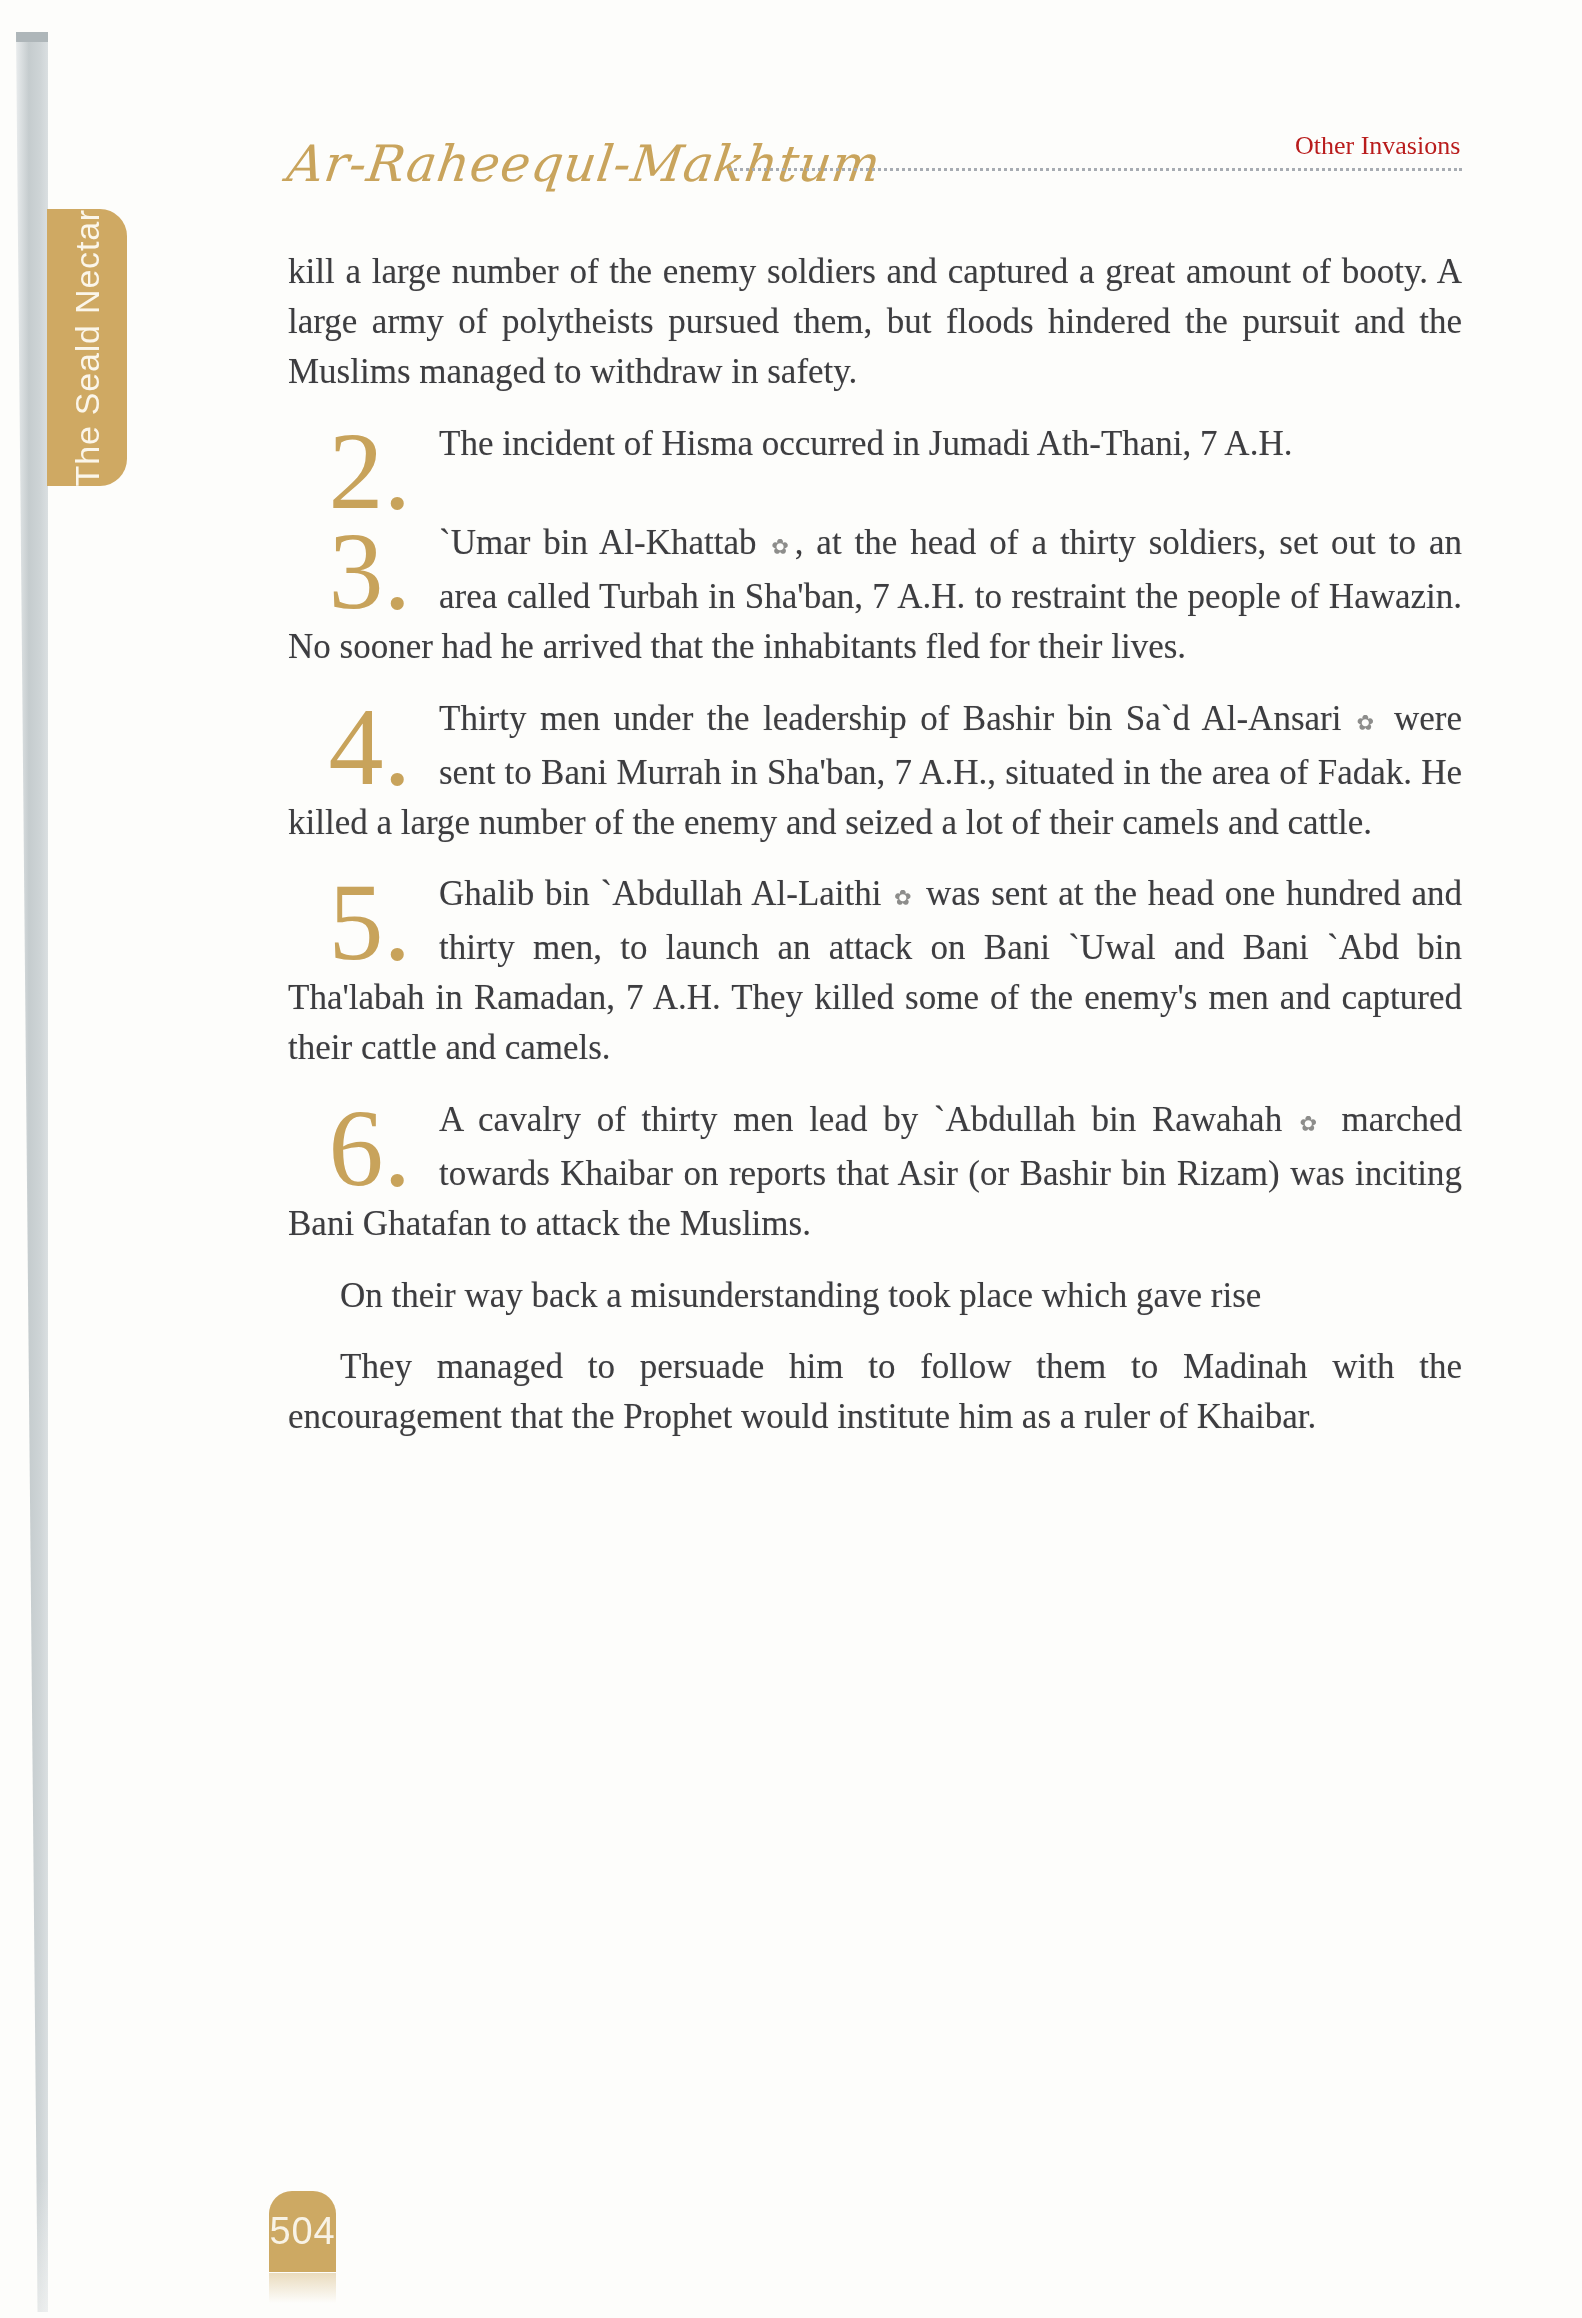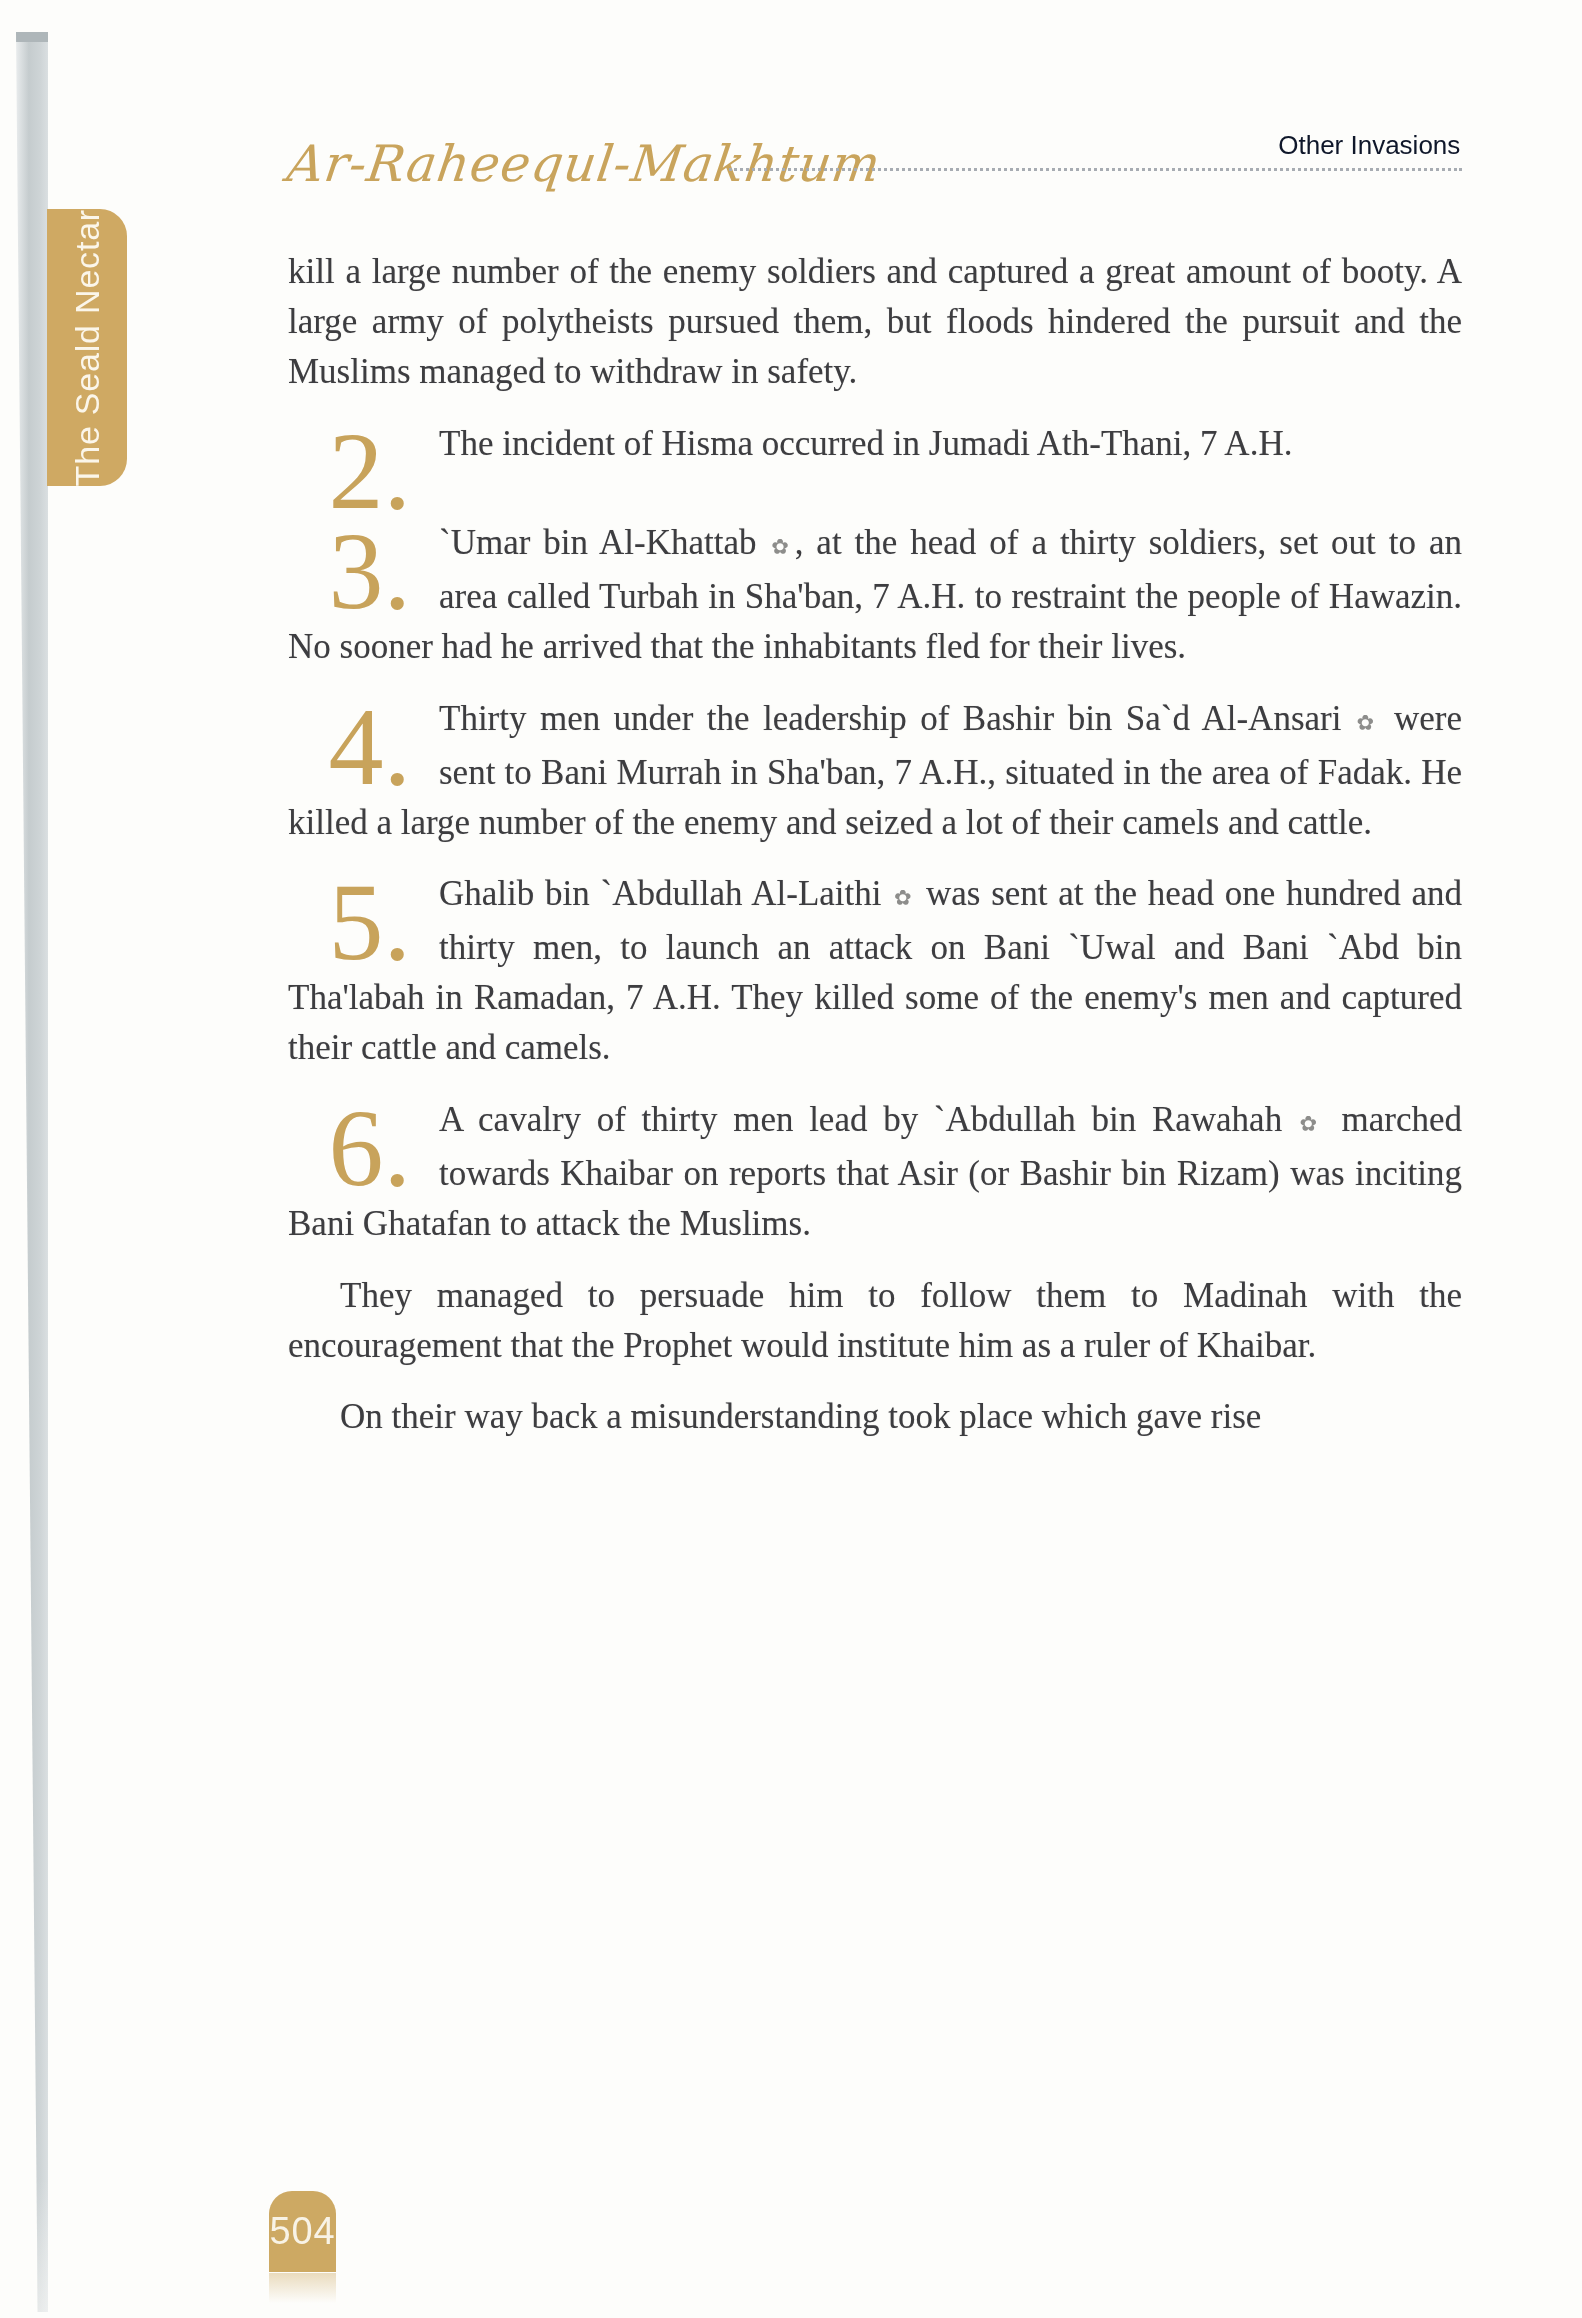--- a/index.html
+++ b/index.html
@@ -54,23 +54,23 @@
     transform:skewX(-8deg);
     letter-spacing:0.8px;
     white-space:nowrap;
   }
   .dotline {
     position:absolute; left:441px; right:0; bottom:33px;
     border-bottom:3.3px dotted #a7acb2;
   }
   .section-title {
     position:absolute; right:1.7px; bottom:43px;
-    font-family:Liberation Sans, sans-serif;
+    font-family:Liberation Serif, serif;
     font-size:26px;
-    color:#0f172a;
+    color:#b91c1c;
     white-space:nowrap;
   }
 
   
   .body-text {
     position:absolute; left:288px; top:223px; width:1174px;
     font-size:35px; line-height:50px;
     color:#3d3d40;
     text-align:justify;
     text-shadow:0 0 0.8px rgba(70,70,70,.35);
@@ -128,20 +128,20 @@
   <span class="section-title">Other Invasions</span>
 </div>
 
 <div class="body-text">
     <div class="para">kill a large number of the enemy soldiers and captured a great amount of booty. A large army of polytheists pursued them, but floods hindered the pursuit and the Muslims managed to withdraw in safety.</div>
     <div class="para numbered"><span class="dropnum">2.</span>The incident of Hisma occurred in Jumadi Ath-Thani, 7 A.H.</div>
     <div class="para numbered"><span class="dropnum">3.</span>`Umar bin Al-Khattab <span class="honorific">✿</span>, at the head of a thirty soldiers, set out to an area called Turbah in Sha'ban, 7 A.H. to restraint the people of Hawazin. No sooner had he arrived that the inhabitants fled for their lives.</div>
     <div class="para numbered"><span class="dropnum">4.</span>Thirty men under the leadership of Bashir bin Sa`d Al-Ansari <span class="honorific">✿</span> were sent to Bani Murrah in Sha'ban, 7 A.H., situated in the area of Fadak. He killed a large number of the enemy and seized a lot of their camels and cattle.</div>
     <div class="para numbered"><span class="dropnum">5.</span>Ghalib bin `Abdullah Al-Laithi <span class="honorific">✿</span> was sent at the head one hundred and thirty men, to launch an attack on Bani `Uwal and Bani `Abd bin Tha'labah in Ramadan, 7 A.H. They killed some of the enemy's men and captured their cattle and camels.</div>
     <div class="para numbered"><span class="dropnum">6.</span>A cavalry of thirty men lead by `Abdullah bin Rawahah <span class="honorific">✿</span> marched towards Khaibar on reports that Asir (or Bashir bin Rizam) was inciting Bani Ghatafan to attack the Muslims.</div>
+    <div class="para indent">On their way back a misunderstanding took place which gave rise</div>
     <div class="para indent">They managed to persuade him to follow them to Madinah with the encouragement that the Prophet would institute him as a ruler of Khaibar.</div>
-    <div class="para indent">On their way back a misunderstanding took place which gave rise</div>
   </div>
 
 <div class="page-num">
   <span class="num">504</span>
 </div>
 
 
 </body></html>

